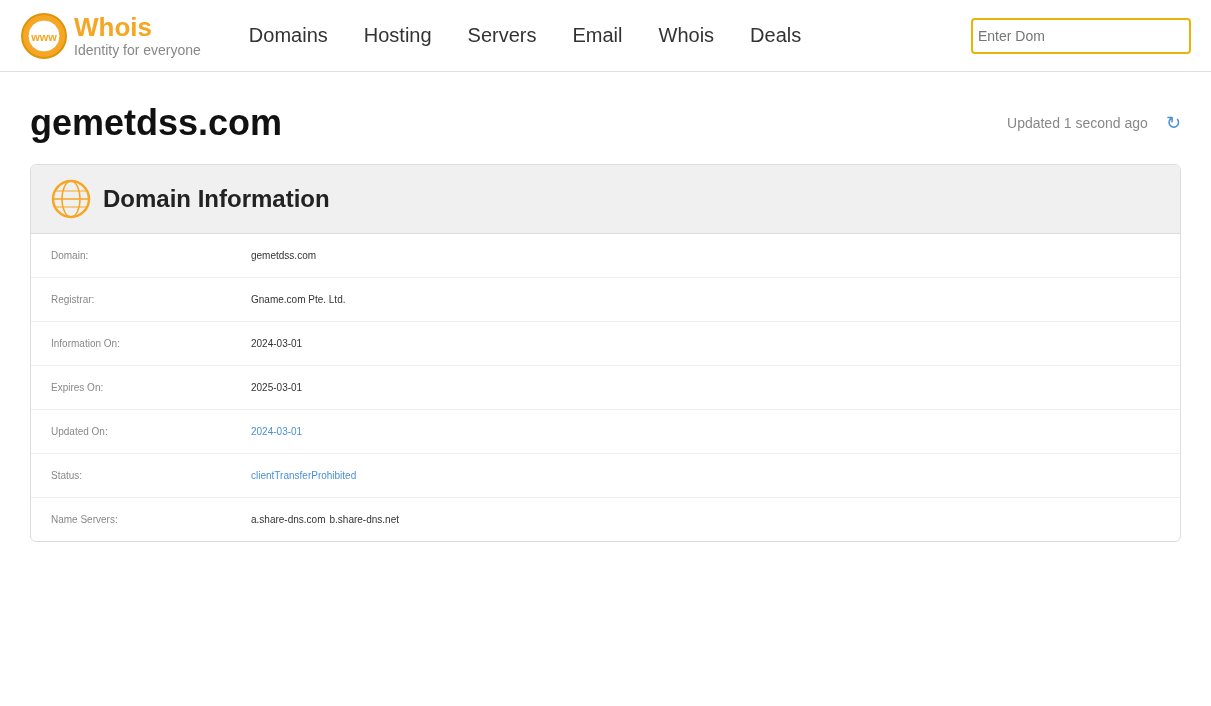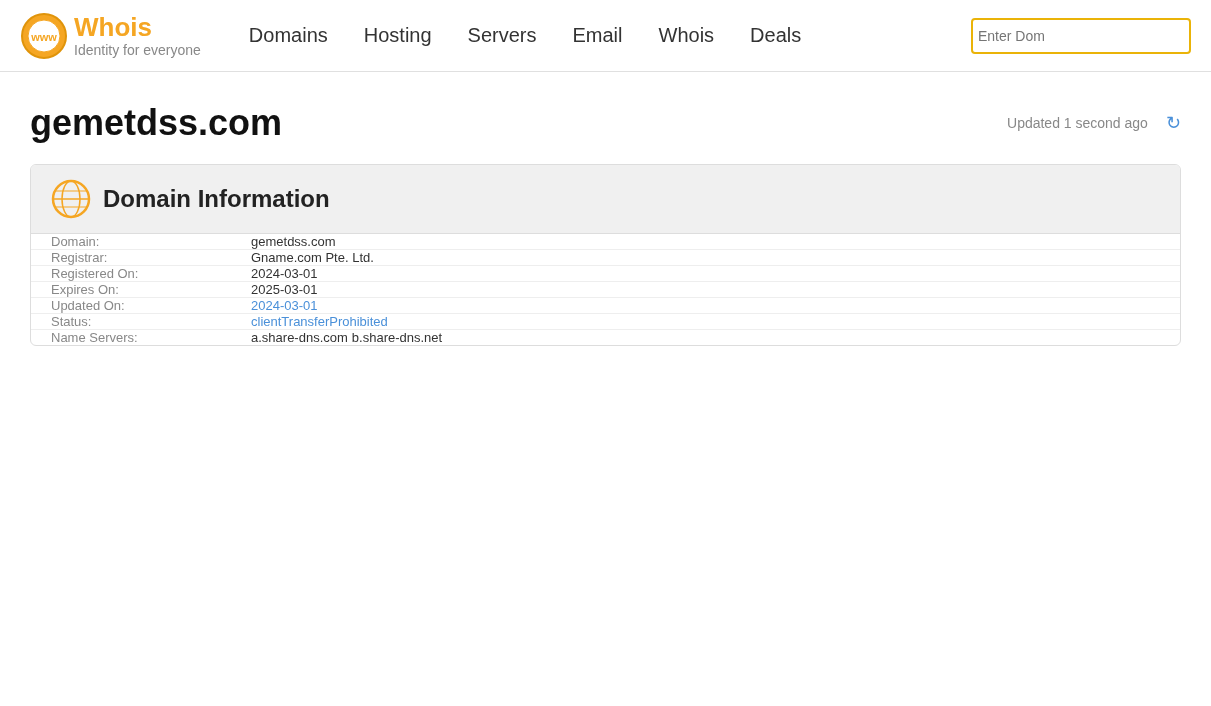--- a/index.html
+++ b/index.html
@@ -122,22 +122,22 @@
       width: 100%;
       border-collapse: collapse;
     }
     .info-table tr {
       border-bottom: 1px solid #eee;
     }
     .info-table tr:last-child {
       border-bottom: none;
     }
     .info-table td {
-      padding: 0 20px;
-      font-size: 13px;
+      padding: 16px 20px;
+      font-size: 10px;
       vertical-align: top;
     }
     .info-table td:first-child {
       color: #888;
       width: 200px;
       white-space: nowrap;
     }
     .info-table td:last-child {
       color: #333;
     }
@@ -206,21 +206,21 @@
       <tbody>
         <tr>
           <td>Domain:</td>
           <td>gemetdss.com</td>
         </tr>
         <tr>
           <td>Registrar:</td>
           <td>Gname.com Pte. Ltd.</td>
         </tr>
         <tr>
-          <td>Registered On:</td>
+          <td>Information On:</td>
           <td>2024-03-01</td>
         </tr>
         <tr>
           <td>Expires On:</td>
           <td>2025-03-01</td>
         </tr>
         <tr>
           <td>Updated On:</td>
           <td>
             <a class="link-value" href="#">2024-03-01</a>

